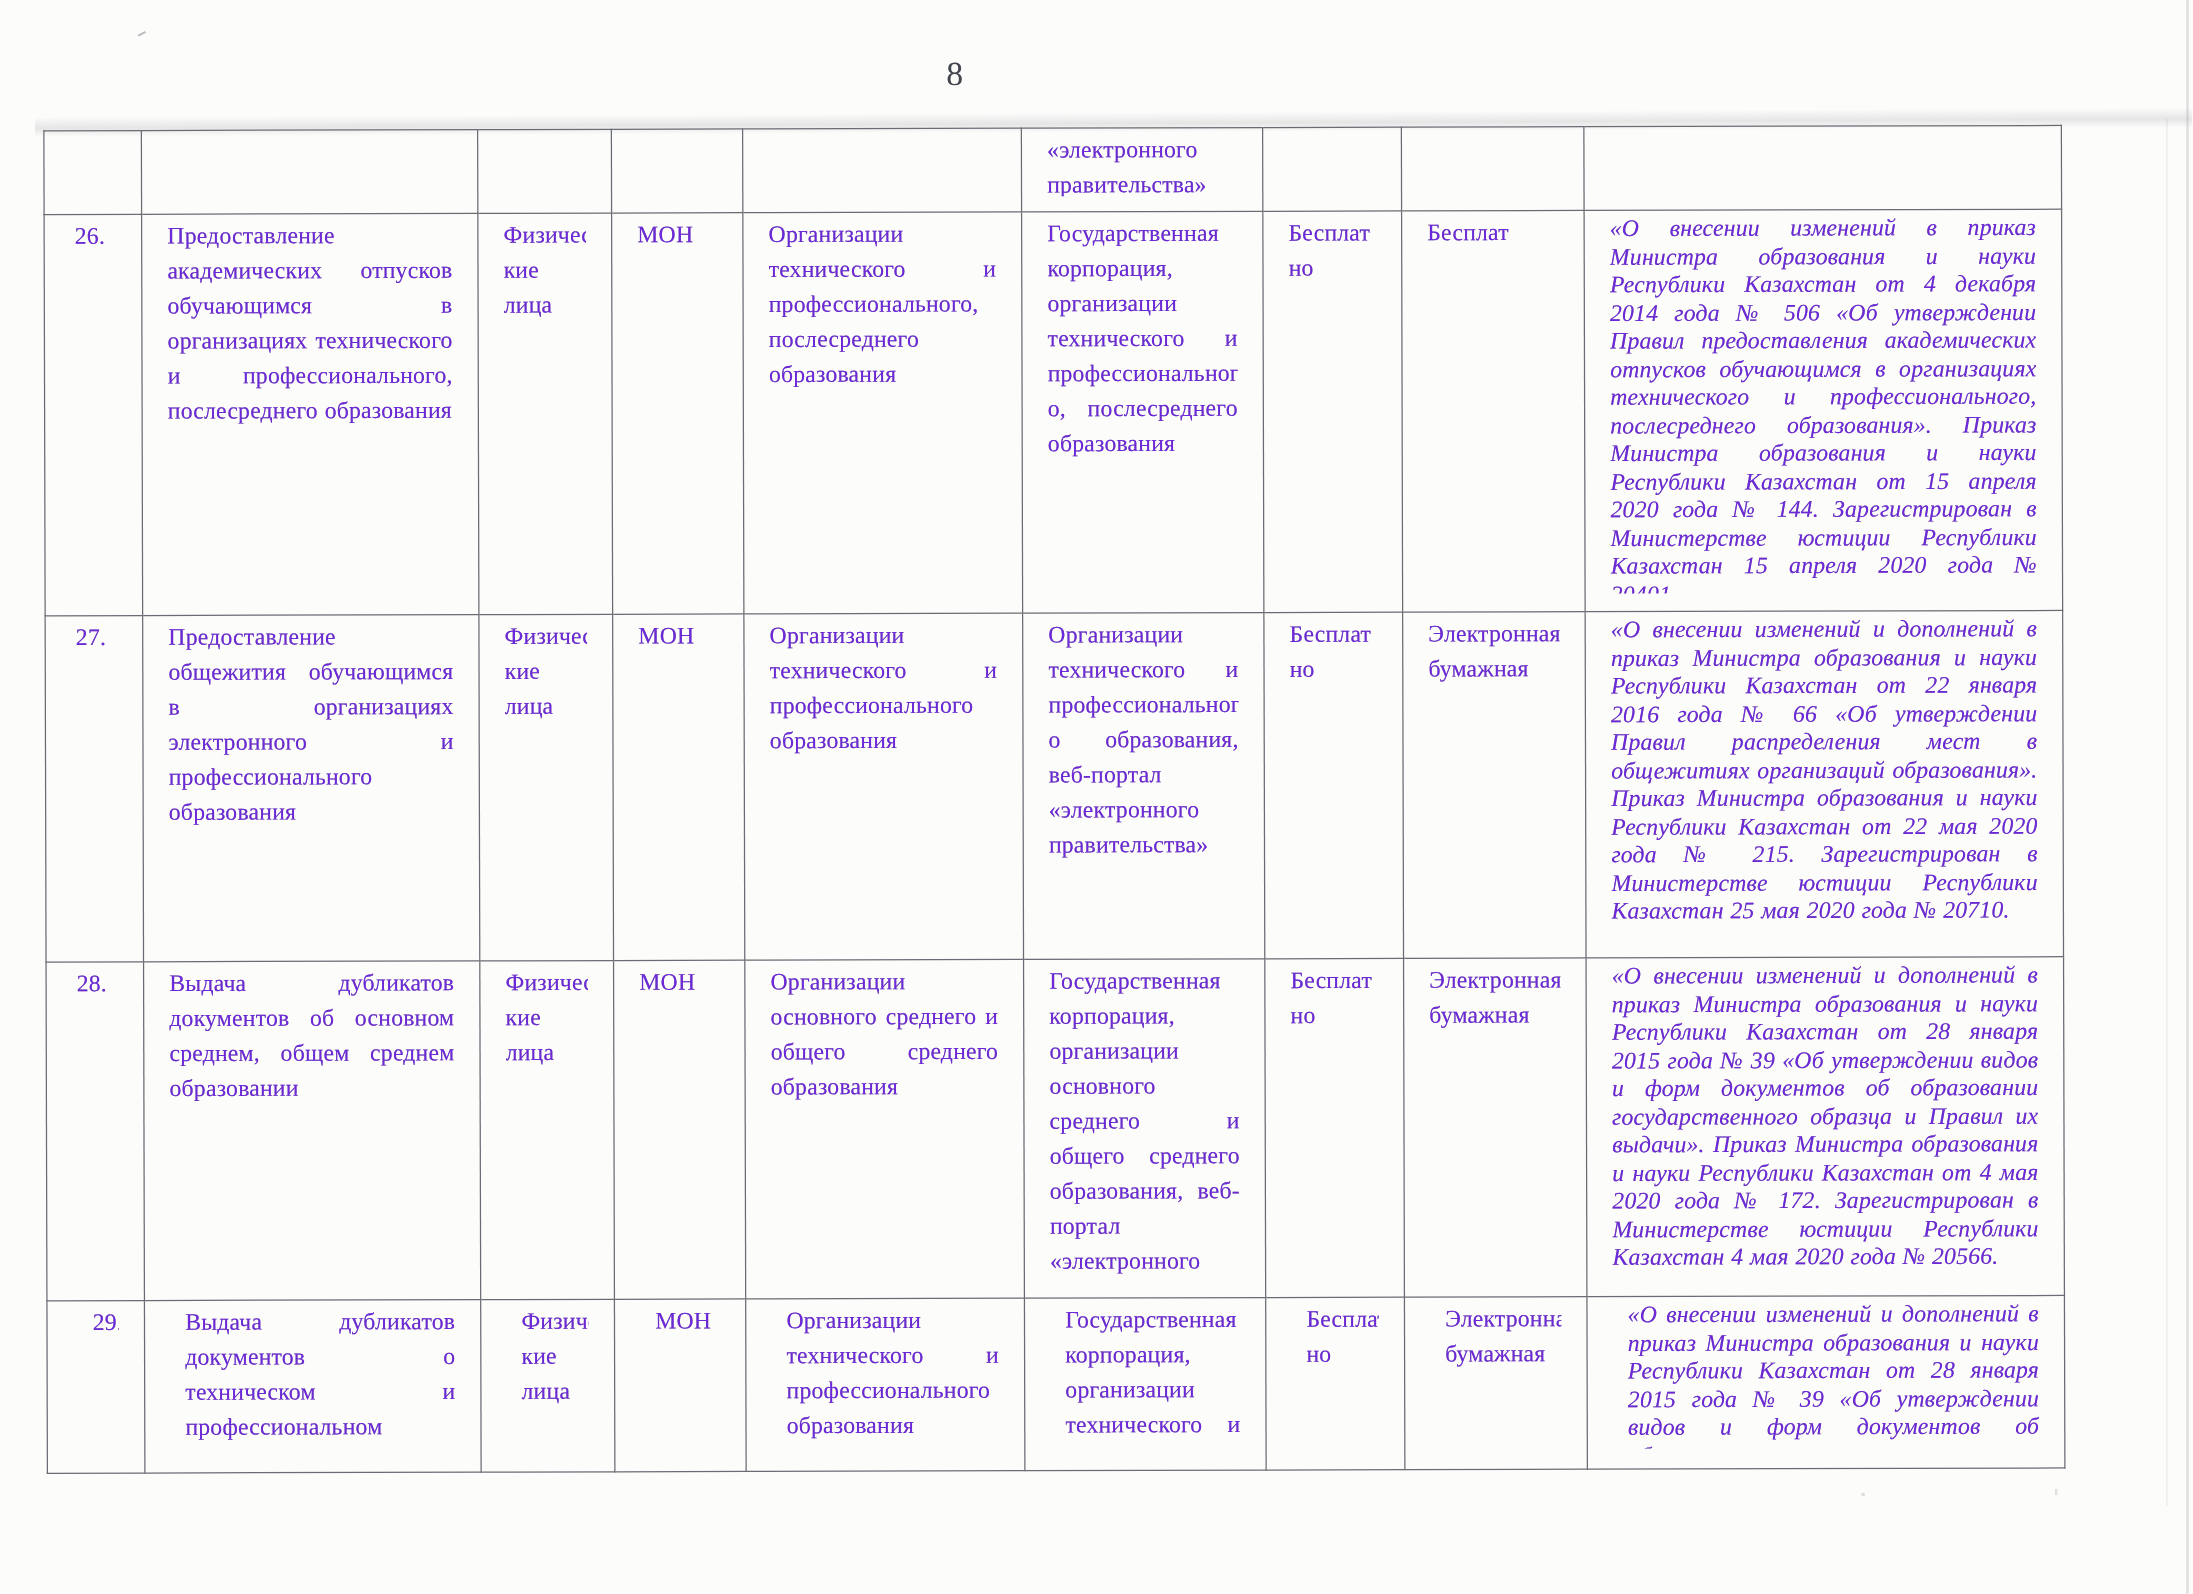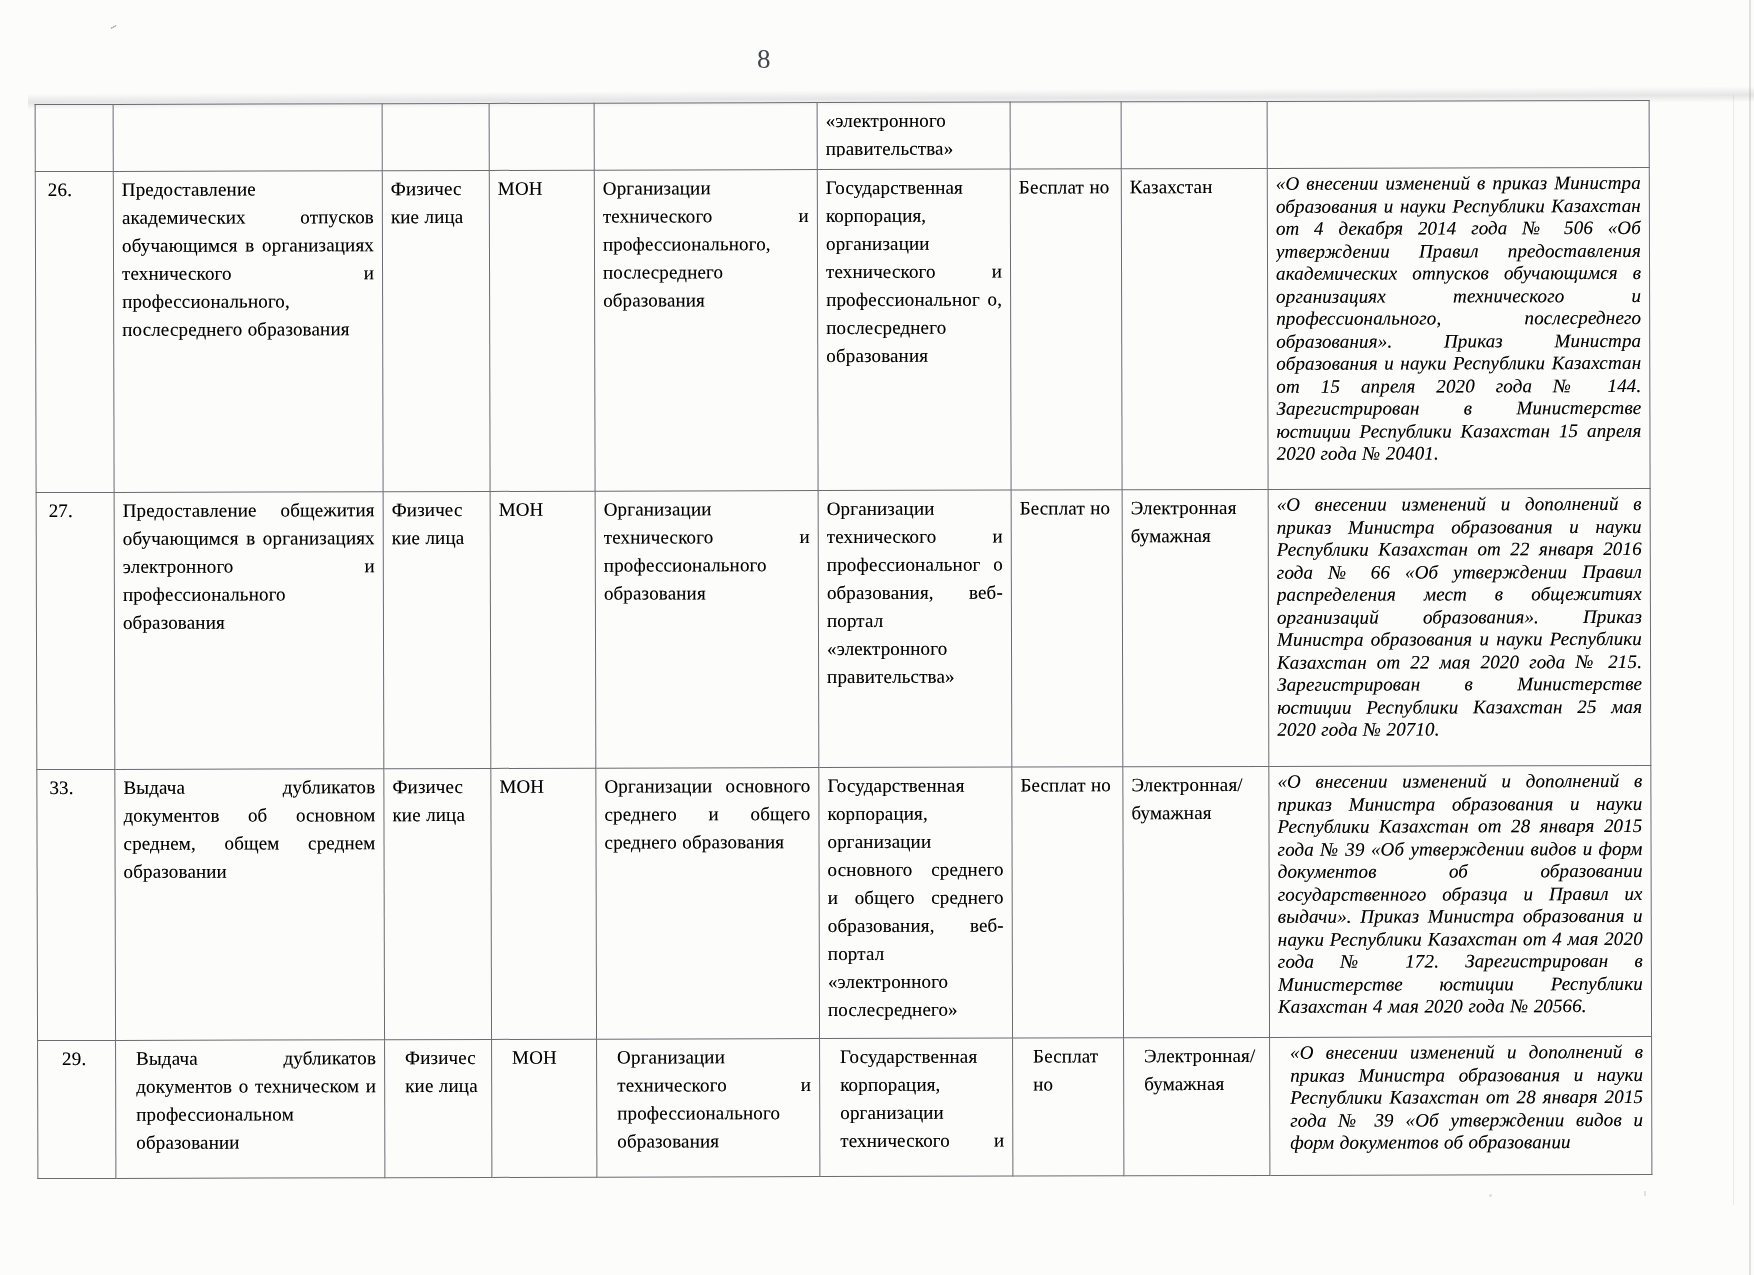--- a/index.html
+++ b/index.html
@@ -34,23 +34,23 @@
   
   table.svc{
     position:absolute;left:36px;top:102px;width:1614px;
     border-collapse:collapse;table-layout:fixed;
     transform:rotate(-.15deg);
     background:transparent;
   }
   table.svc td{
     border:1.5px solid #6a6c74;
     vertical-align:top;
-    padding:4px 8px;
+    padding:4px 20px;
     font-size:19px;
-    color:#000000;
+    color:#6d28d9;
     letter-spacing:.15px;
     text-shadow:0 0 .5px rgba(70,72,82,.55);
   }
   .cw{
     overflow:hidden;
     text-align:justify;
     text-align-last:left;
     line-height:28px;
     word-spacing:.5px;
   }
@@ -134,21 +134,21 @@
         <td class="c5">
             <div class="cw">Организации технического и профессионального, послесреднего образования</div>
           </td>
         <td class="c6">
             <div class="cw">Государственная корпорация, организации технического и профессиональног о, послесреднего образования</div>
           </td>
         <td class="c7">
             <div class="cw">Бесплат но</div>
           </td>
         <td class="c8">
-            <div class="cw">Казахстан</div>
+            <div class="cw">Бесплат</div>
           </td>
         <td class="c9">
             <div class="cw">«О внесении изменений в приказ Министра образования и науки Республики Казахстан от 4 декабря 2014 года № 506 «Об утверждении Правил предоставления академических отпусков обучающимся в организациях технического и профессионального, послесреднего образования». Приказ Министра образования и науки Республики Казахстан от 15 апреля 2020 года № 144. Зарегистрирован в Министерстве юстиции Республики Казахстан 15 апреля 2020 года № 20401.</div>
           </td>
       </tr>
       <tr class="r2">
         <td class="c1">
             <div class="cw">27.</div>
           </td>
         <td class="c2">
@@ -171,21 +171,21 @@
           </td>
         <td class="c8">
             <div class="cw">Электронная бумажная</div>
           </td>
         <td class="c9">
             <div class="cw">«О внесении изменений и дополнений в приказ Министра образования и науки Республики Казахстан от 22 января 2016 года № 66 «Об утверждении Правил распределения мест в общежитиях организаций образования». Приказ Министра образования и науки Республики Казахстан от 22 мая 2020 года № 215. Зарегистрирован в Министерстве юстиции Республики Казахстан 25 мая 2020 года № 20710.</div>
           </td>
       </tr>
       <tr class="r3">
         <td class="c1">
-            <div class="cw">33.</div>
+            <div class="cw">28.</div>
           </td>
         <td class="c2">
             <div class="cw">Выдача дубликатов документов об основном среднем, общем среднем образовании</div>
           </td>
         <td class="c3">
             <div class="cw">Физичес кие лица</div>
           </td>
         <td class="c4">
             <div class="cw">МОН</div>
           </td>

